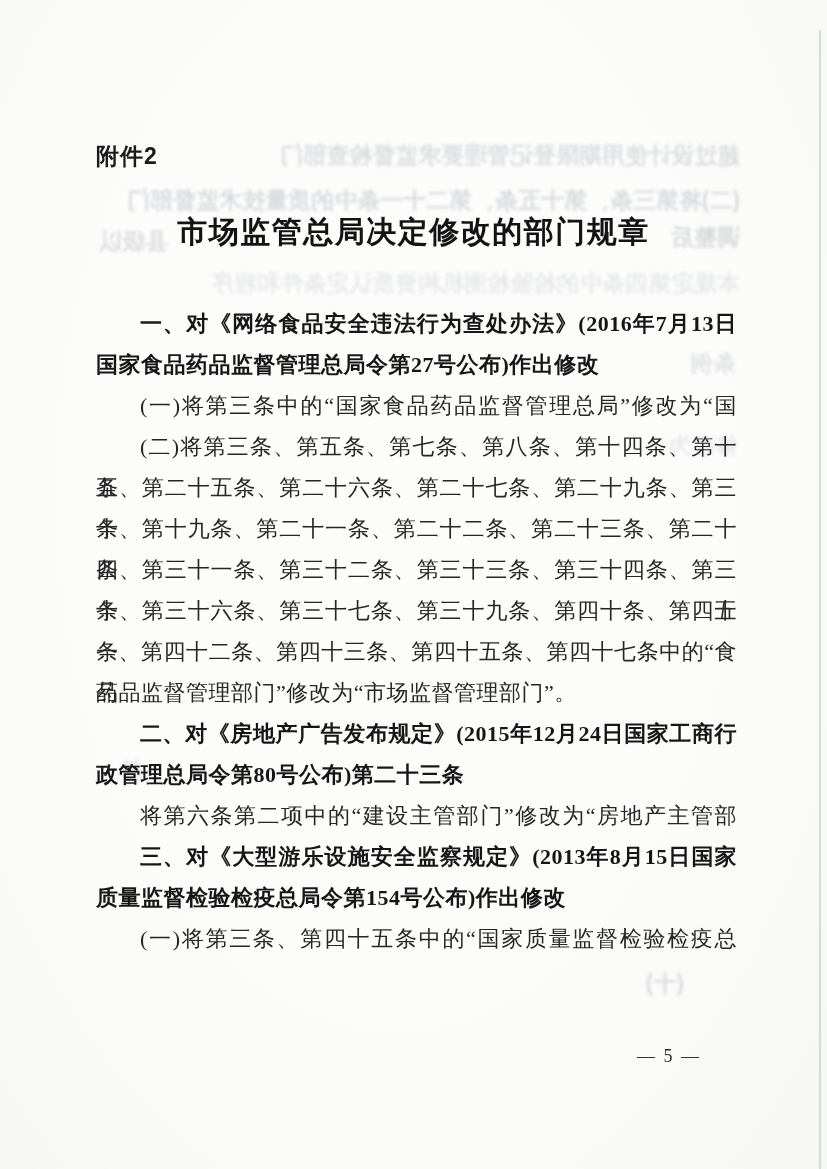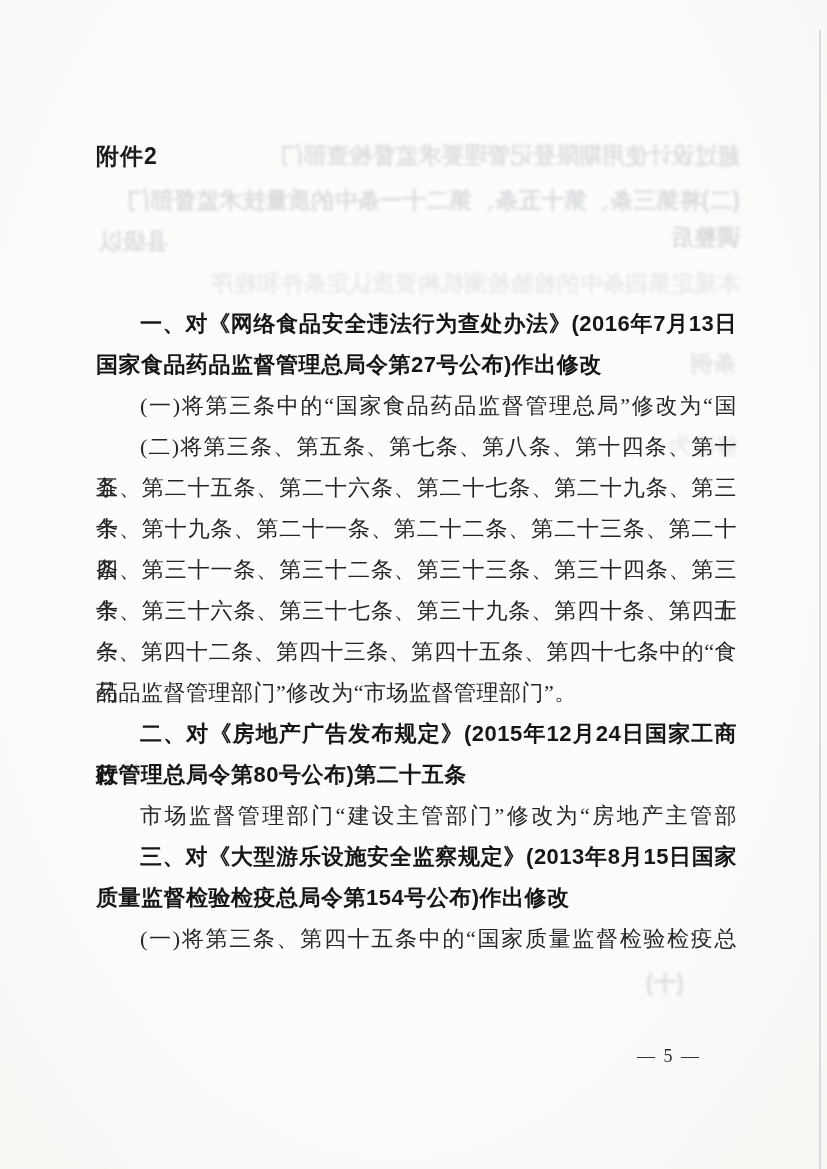--- a/index.html
+++ b/index.html
@@ -64,21 +64,21 @@
     text-align: justify;
     text-justify: inter-character;
     white-space: nowrap;
     letter-spacing: 0.5px;
   }
   .line.fill {
     white-space: normal;
     text-align-last: justify;
   }
   .line.bold {
-    font-family: Liberation Sans, sans-serif;
+    font-family: Liberation Serif, serif;
     font-weight: 700;
     color: #161616;
   }
   .line.indent { text-indent: 44px; }
   .page-number {
     position: absolute;
     top: 1046px;
     right: 126px;
     font-size: 18px;
     color: #2b2b2b;
@@ -117,36 +117,37 @@
   <div class="ghost g2">调整后</div>
   <div class="ghost g3">县级以</div>
   <div class="ghost g4">本规定第四条中的检验检测机构资质认定条件和程序</div>
   <div class="ghost g5">条例</div>
   <div class="ghost g6">修改为</div>
   <div class="ghost g7">林</div>
   <div class="ghost g8">(十)</div>
 
   <div class="attachment-label">附件2</div>
 
+  <div class="doc-title">市场监管总局决定修改的部门规章</div>
 
   <div class="body-text">
 
   <div class="line bold indent fill">一、对《网络食品安全违法行为查处办法》(2016年7月13日</div>
       <div class="line bold">国家食品药品监督管理总局令第27号公布)作出修改</div>
       <div class="line indent fill">(一)将第三条中的“国家食品药品监督管理总局”修改为“国</div>
       <div class="line indent fill">(二)将第三条、第五条、第七条、第八条、第十四条、第十五</div>
       <div class="line fill">条、第二十五条、第二十六条、第二十七条、第二十九条、第三十</div>
       <div class="line fill">条、第十九条、第二十一条、第二十二条、第二十三条、第二十四</div>
       <div class="line fill">条、第三十一条、第三十二条、第三十三条、第三十四条、第三十五</div>
       <div class="line fill">条、第三十六条、第三十七条、第三十九条、第四十条、第四十一</div>
       <div class="line fill">条、第四十二条、第四十三条、第四十五条、第四十七条中的“食品</div>
       <div class="line">药品监督管理部门”修改为“市场监督管理部门”。</div>
       <div class="line bold indent fill">二、对《房地产广告发布规定》(2015年12月24日国家工商行</div>
-      <div class="line bold">政管理总局令第80号公布)第二十五条</div>
-      <div class="line indent fill">市场监督管理部门“建设主管部门”修改为“房地产主管部</div>
+      <div class="line bold">政管理总局令第80号公布)第二十三条</div>
+      <div class="line indent fill">将第六条第二项中的“建设主管部门”修改为“房地产主管部</div>
       <div class="line bold indent fill">三、对《大型游乐设施安全监察规定》(2013年8月15日国家</div>
       <div class="line bold">质量监督检验检疫总局令第154号公布)作出修改</div>
       <div class="line indent fill">(一)将第三条、第四十五条中的“国家质量监督检验检疫总</div>
     </div>
 
   <div class="page-number">— 5 —</div>
 
   <div class="scan-edge"></div>
 
 </div>

